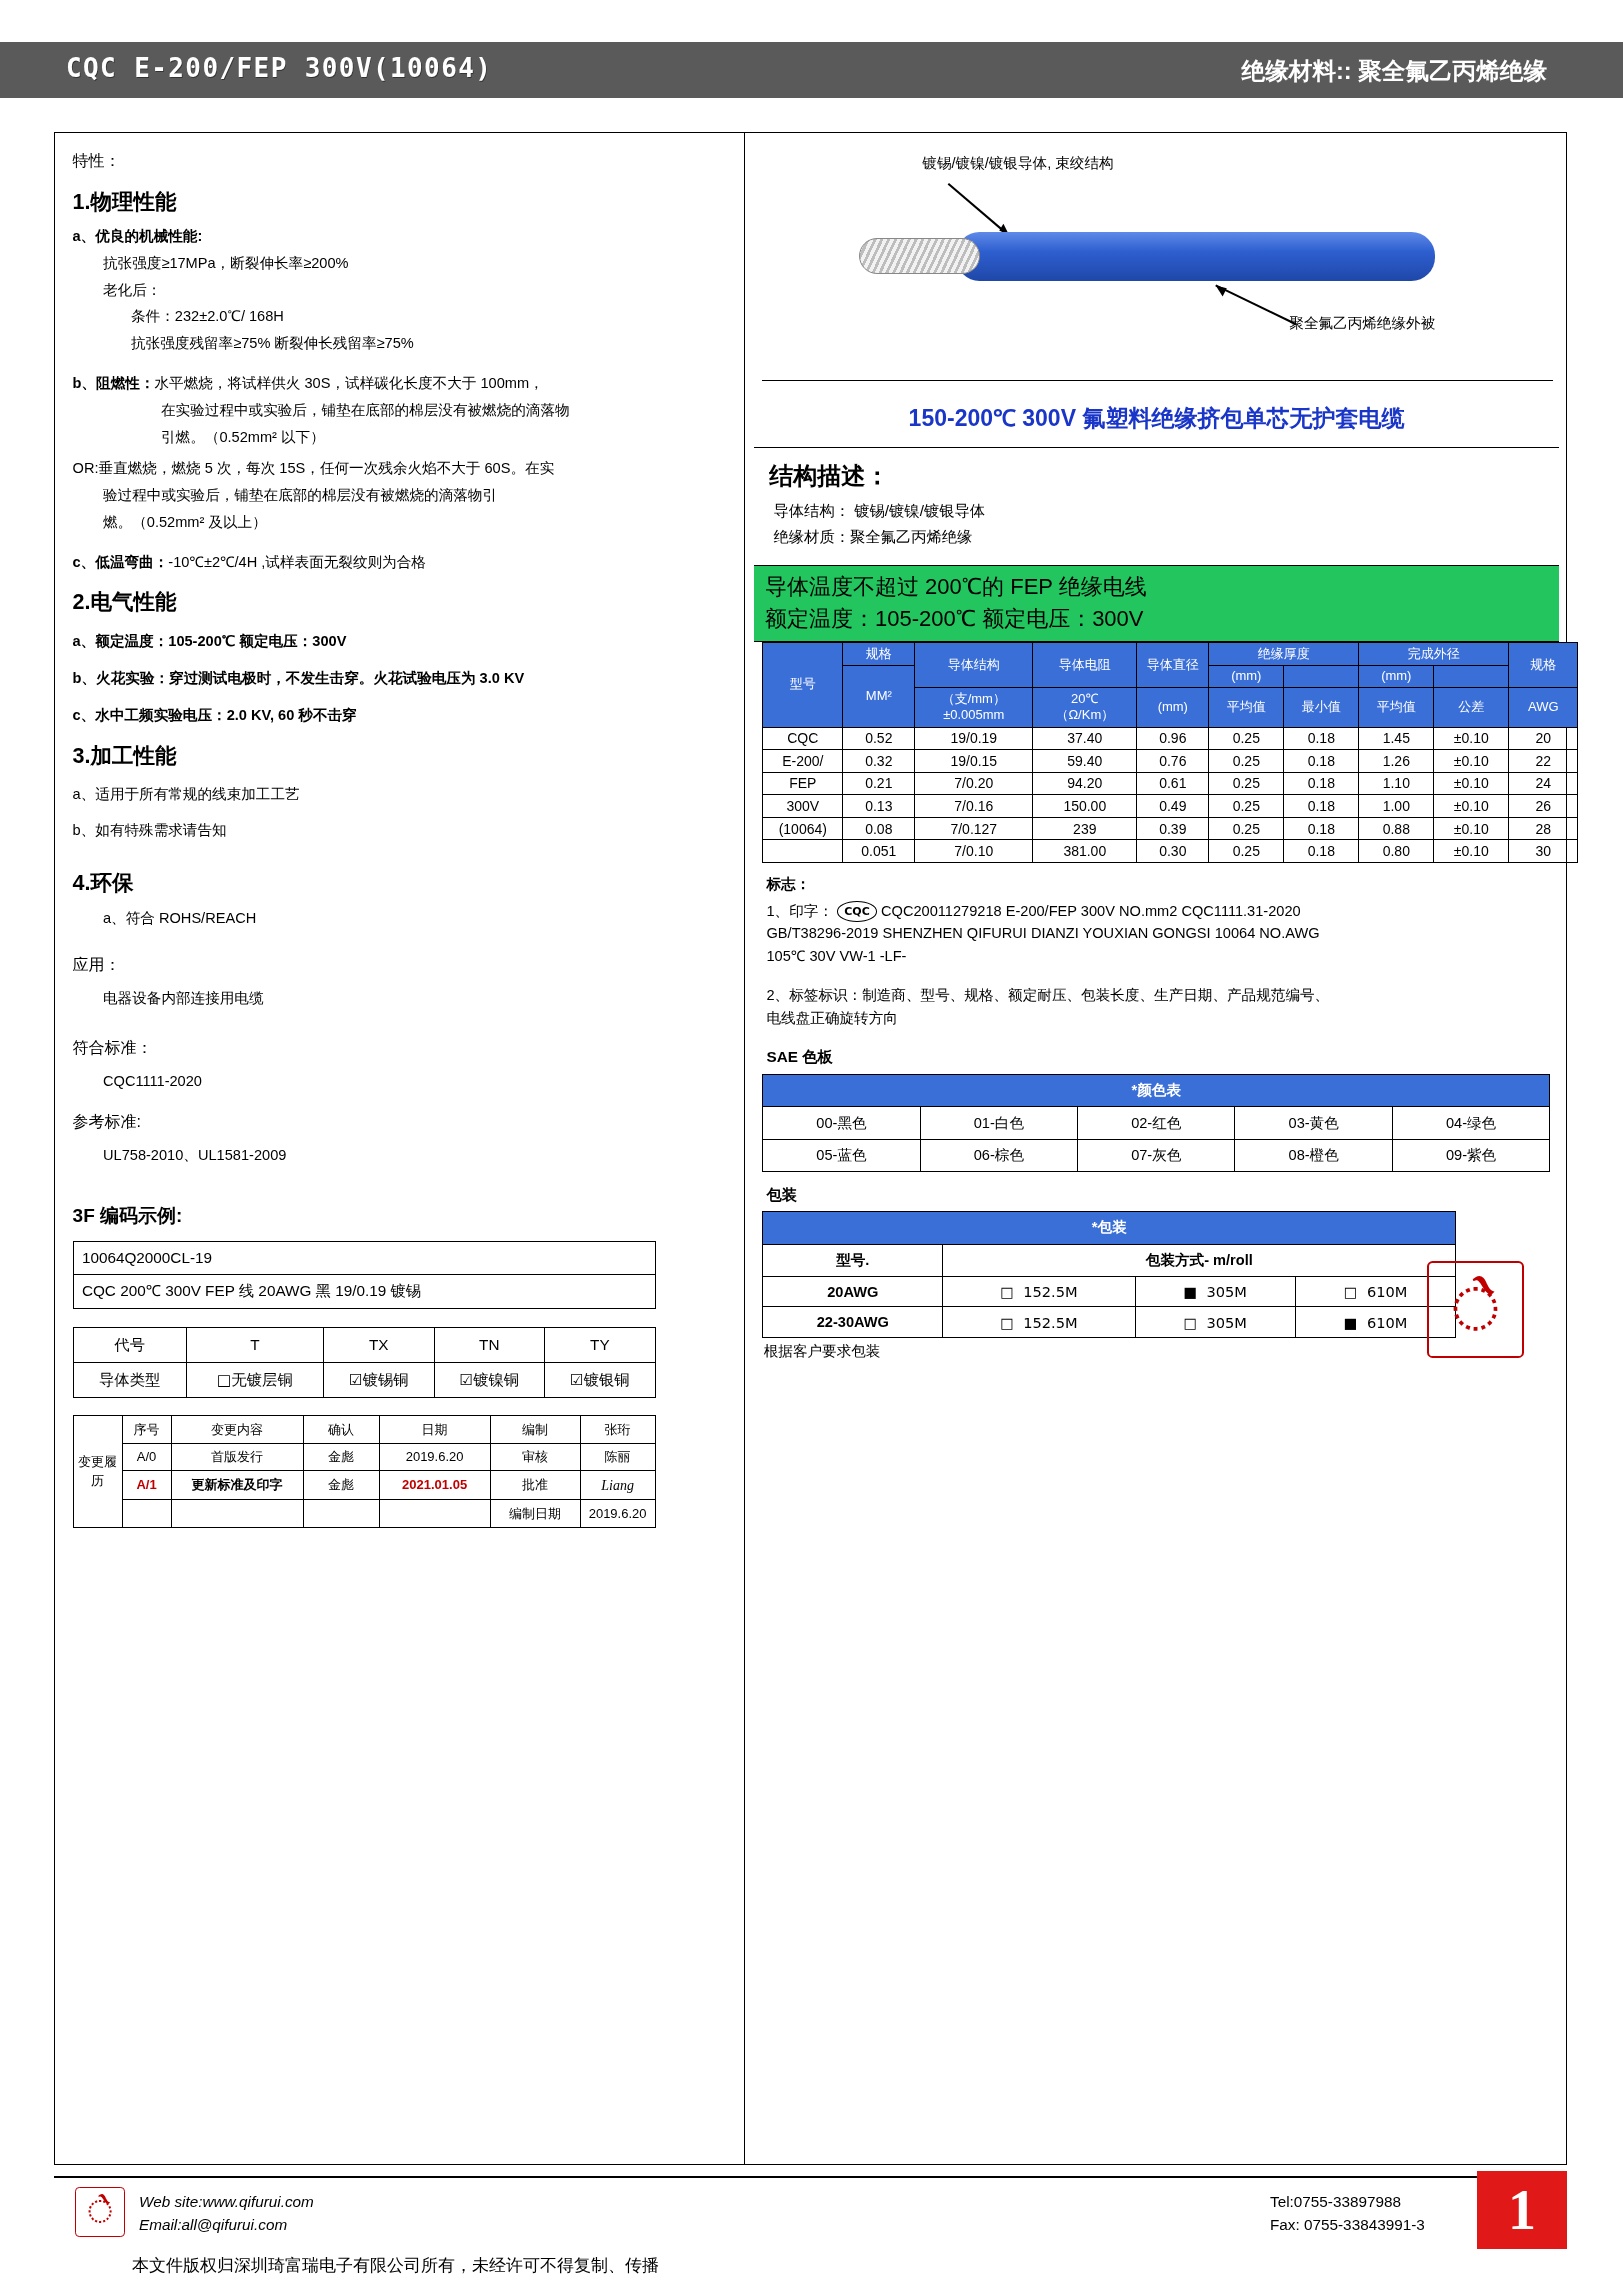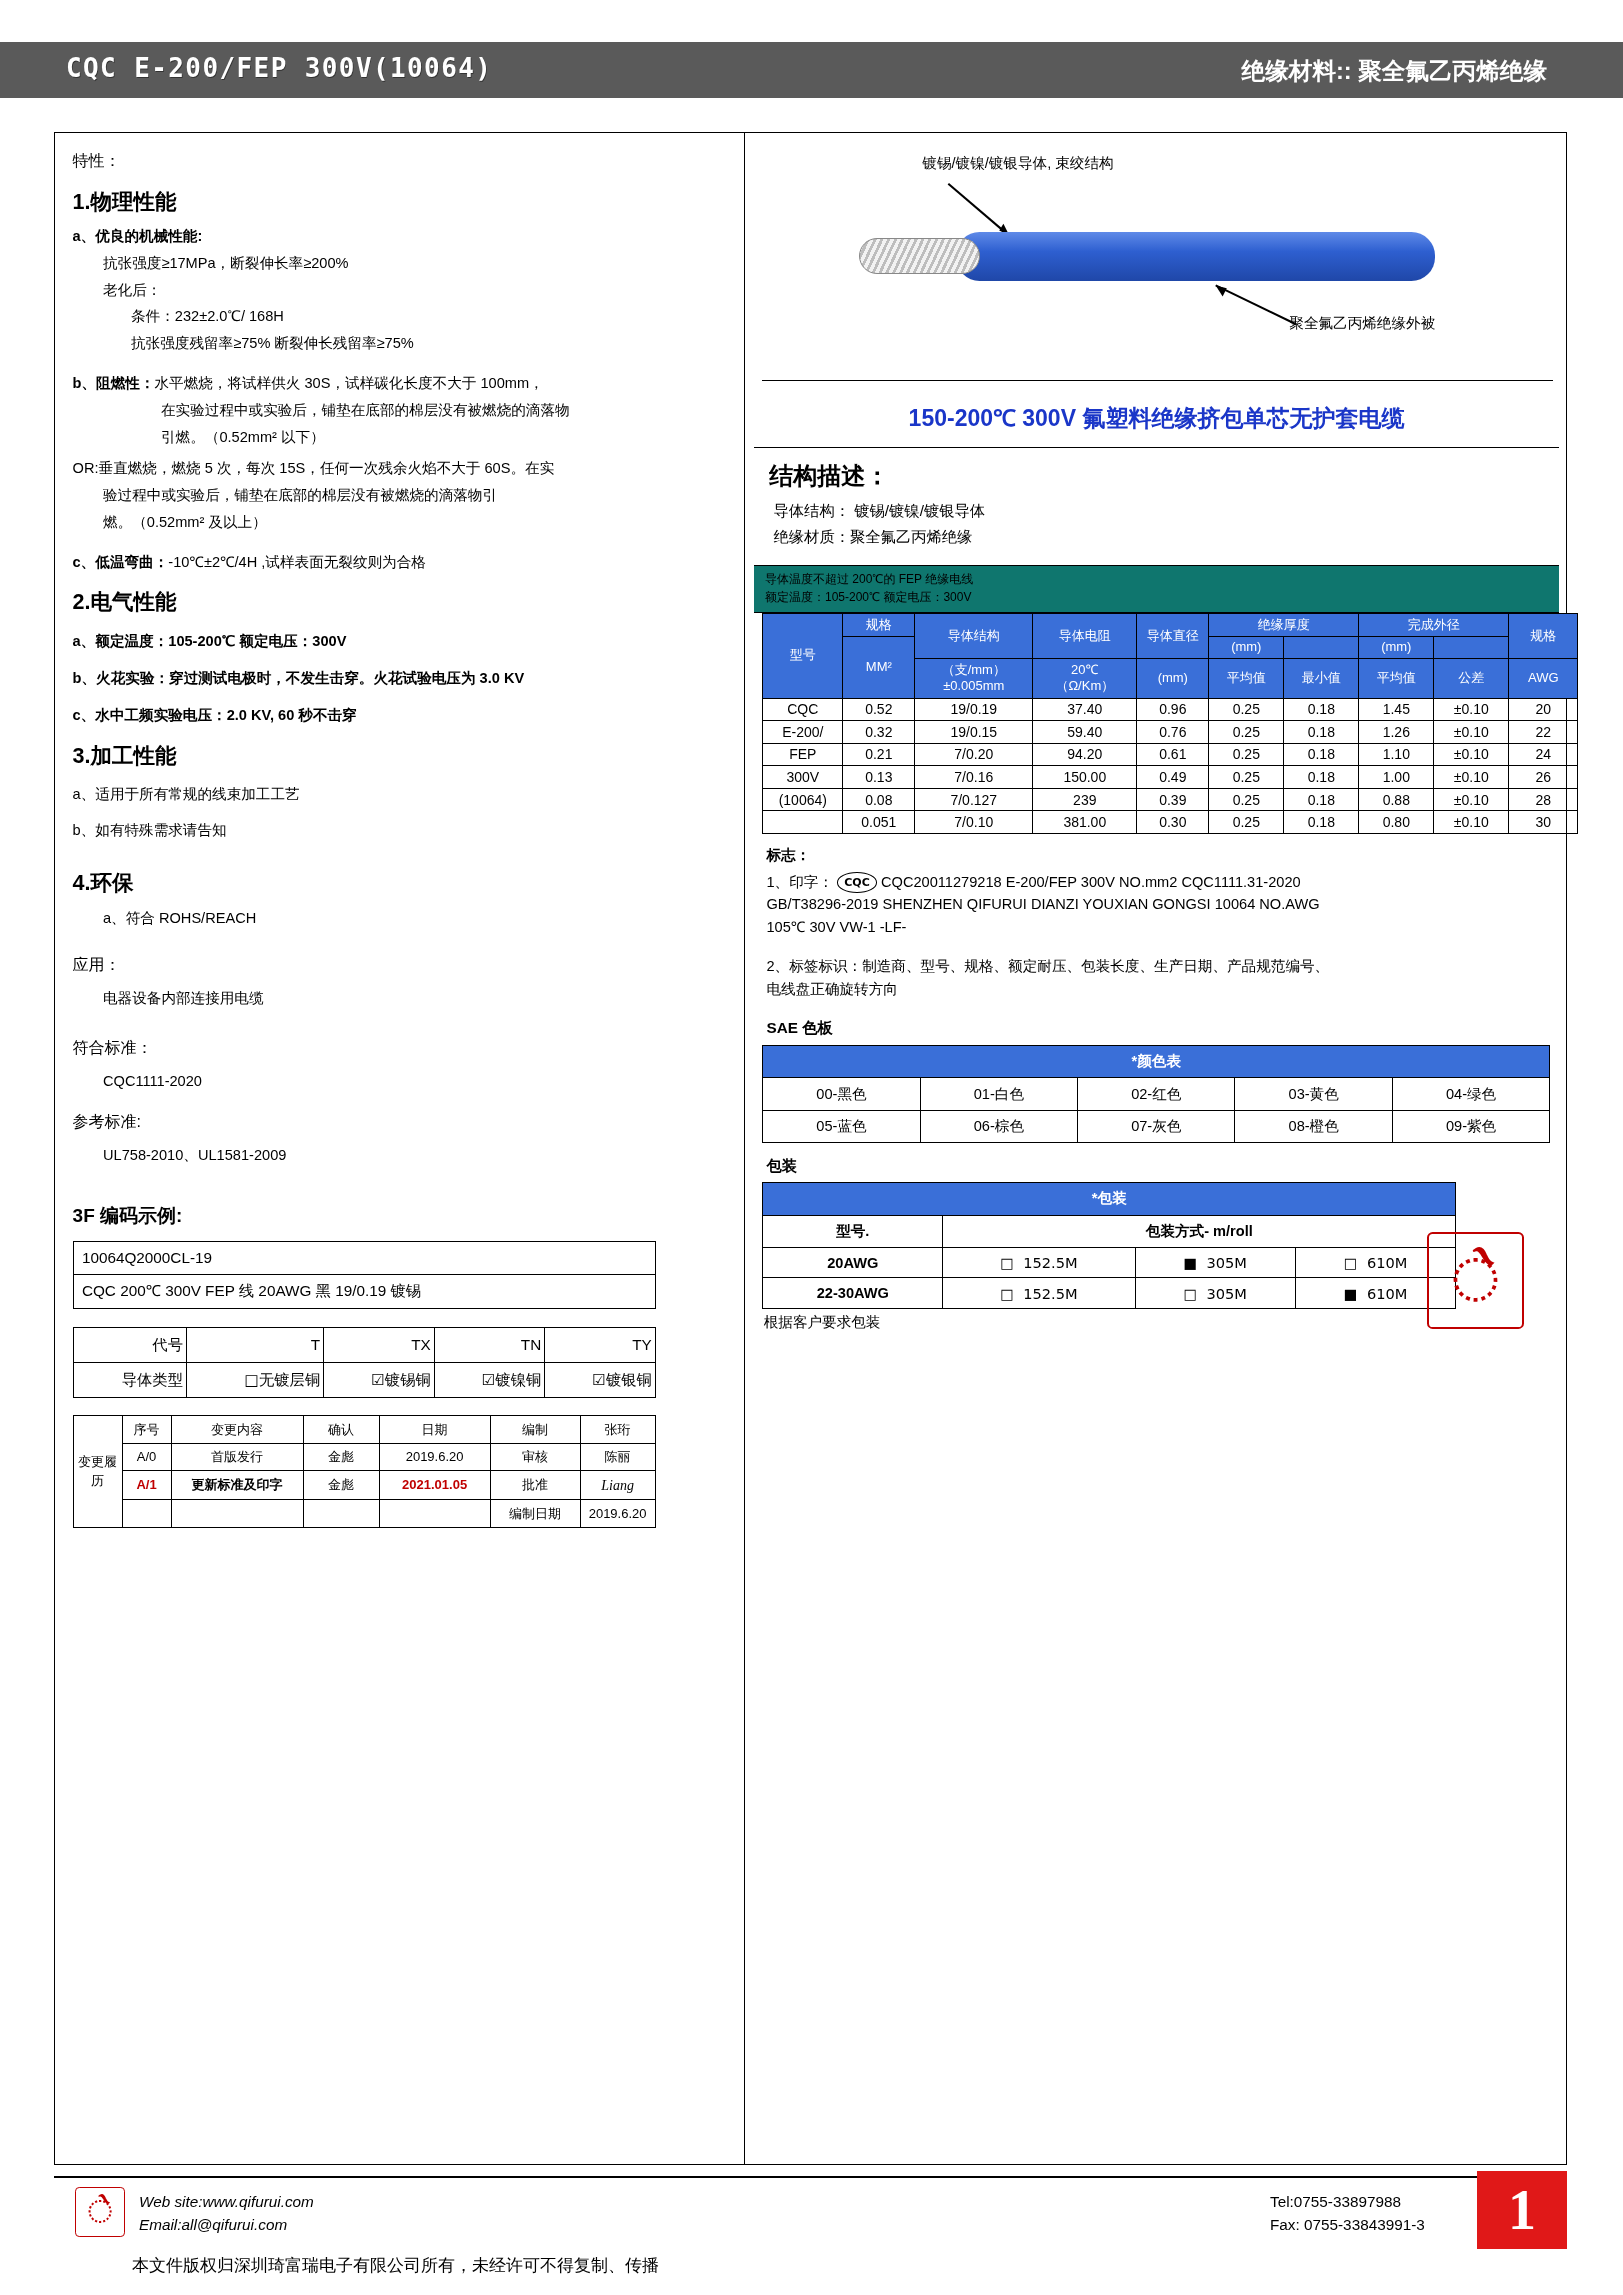--- a/index.html
+++ b/index.html
@@ -55,21 +55,21 @@
   .codebox div{
     border-bottom:0.7px solid #000; padding:4.9px 8.3px; font-size:15.3px;
   }
   .codebox div:last-child{ border-bottom:none; }
 
   
   table { border-collapse: collapse; }
   .ttbl{
     margin:18px 0 0 5.6px; width:583px; font-size:15.3px; text-align:center;
   }
-  .ttbl td{ border:0.7px solid #000; padding:5.6px 2.8px;text-align:right; }
+  .ttbl td{ border:0.7px solid #000; padding:5.6px 2.8px; }
 
   
   .rev{
     margin:16.7px 0 0 5.6px; width:583px; font-size:13px; text-align:center;
   }
   .rev td{ border:0.7px solid #000; padding:3.5px 2.1px; }
   .rev .red{ color:#c00000; font-weight:bold;}
   .rev .sig{ font-family:"Liberation Serif", serif; font-style:italic; font-size:14px;}
 
   
@@ -98,21 +98,21 @@
     padding:11px 0 12.5px 0; border-bottom:1.4px solid #000;
   }
   .struct{
     padding:8.3px 15.3px 11px 15.3px; border-bottom:1.4px solid #000;
   }
   .struct h3{ font-size:24px; margin:4.2px 0 8.3px 0; font-weight:bold;}
   .struct p{ font-size:15.3px; margin:5.6px 0 5.6px 4.2px;}
 
   
   .spec-head{
-    background:#0f766e; color:#000; padding:5.6px 11px; font-size:12px; line-height:1.45;
+    background:#22c55e; color:#000; padding:5.6px 11px; font-size:22px; line-height:1.45;
     border-bottom:0.7px solid #000;
   }
   .spec{
     width:788px; margin:0 0 0 8.3px; font-size:14px; text-align:center; table-layout:fixed;
   }
   .spec td, .spec th{ border:0.7px solid #000; padding:2.8px 1.4px; font-weight:normal;}
   .spec .hd{ background:#3a6fd8; color:#fff; font-size:13px; line-height:1.25; }
   .spec .vhd{ background:#ffffff; }
 
   .mark{

